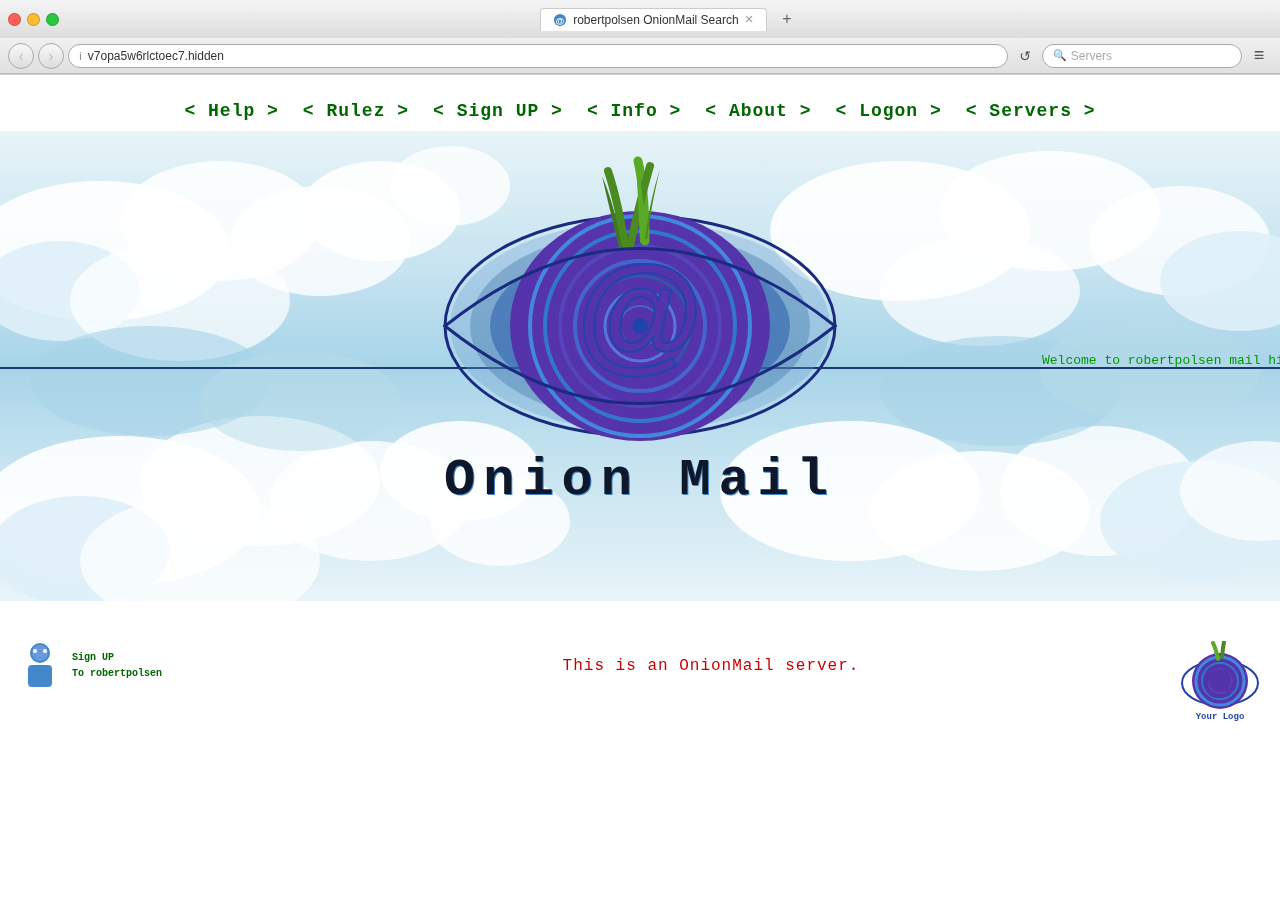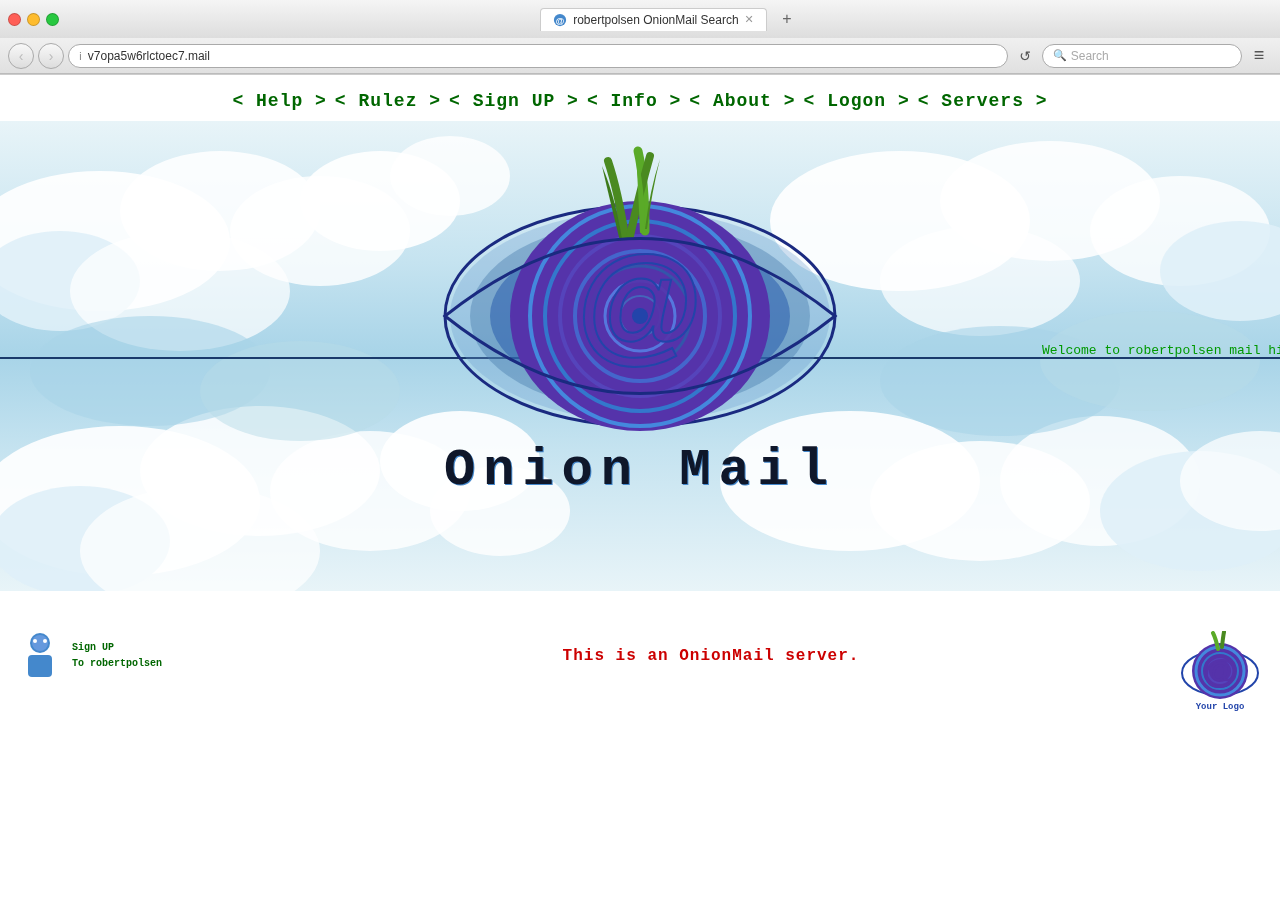--- a/index.html
+++ b/index.html
@@ -138,22 +138,22 @@
       background: #fff;
       position: relative;
       overflow: hidden;
     }
 
     
     .site-nav {
       display: flex;
       justify-content: center;
       align-items: center;
-      gap: 8px;
-      padding: 16px 0 10px;
+      gap: 24px;
+      padding: 26px 0 10px;
       flex-wrap: wrap;
     }
     .nav-item {
       font-family: 'Courier New', monospace;
       font-size: 18px;
       font-weight: bold;
       color: #006600;
       text-decoration: none;
       letter-spacing: 1px;
       cursor: pointer;
@@ -233,21 +233,21 @@
     }
 
     .footer-center {
       flex: 1;
       text-align: center;
     }
 
     .footer-slogan {
       font-family: 'Courier New', monospace;
       font-size: 16px;
-      font-weight: bold;
+      font-weight: normal;
       color: #cc0000;
       letter-spacing: 1px;
     }
 
     .footer-logo {
       position: absolute;
       right: 20px;
       bottom: 10px;
       width: 80px;
       height: 80px;
@@ -286,26 +286,26 @@
       </div>
       <div class="tab-new">+</div>
     </div>
   </div>
 
   <div class="nav-bar">
     <div class="nav-btn disabled">‹</div>
     <div class="nav-btn disabled">›</div>
     <div class="url-bar">
       <span style="color:#888;font-size:11px;">ℹ</span>
-      <span>v7opa5w6rlctoec7.mail</span>
+      <span>v7opa5w6rlctoec7.hidden</span>
     </div>
     <div class="reload-btn">↺</div>
     <div class="search-bar">
       <span style="font-size:11px;">🔍</span>
-      <span style="color:#aaa;font-size:12px;">Search</span>
+      <span style="color:#aaa;font-size:12px;">Servers</span>
     </div>
     <div class="menu-btn">≡</div>
   </div>
 </div>
 
 <div class="page-content">
 
   <nav class="site-nav">
     <a class="nav-item">&lt; Help &gt;</a>
     <a class="nav-item">&lt; Rulez &gt;</a>

